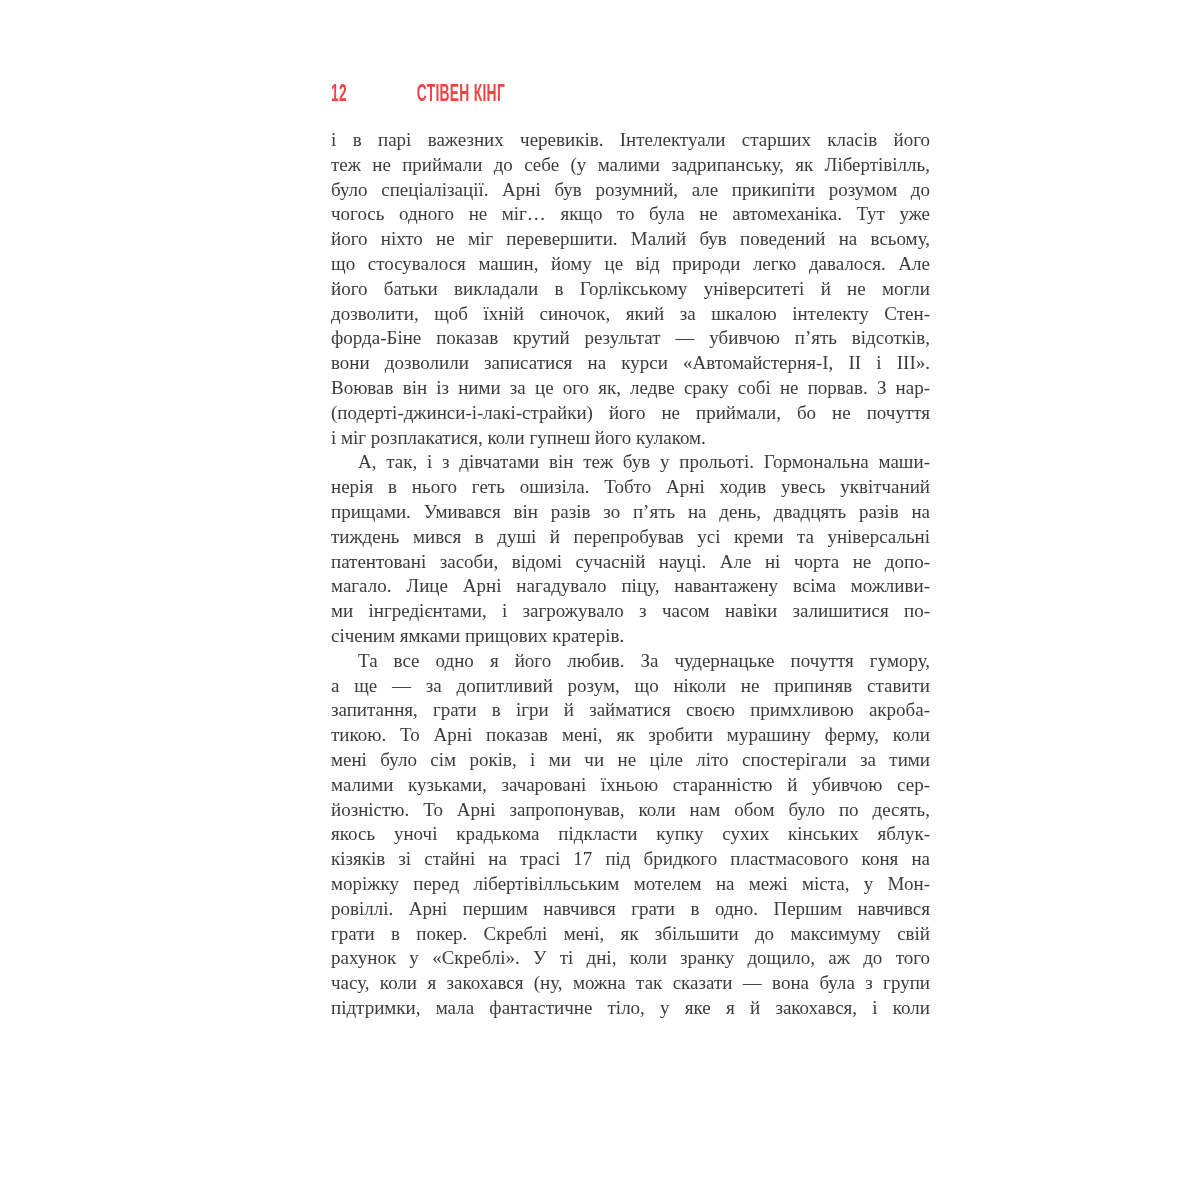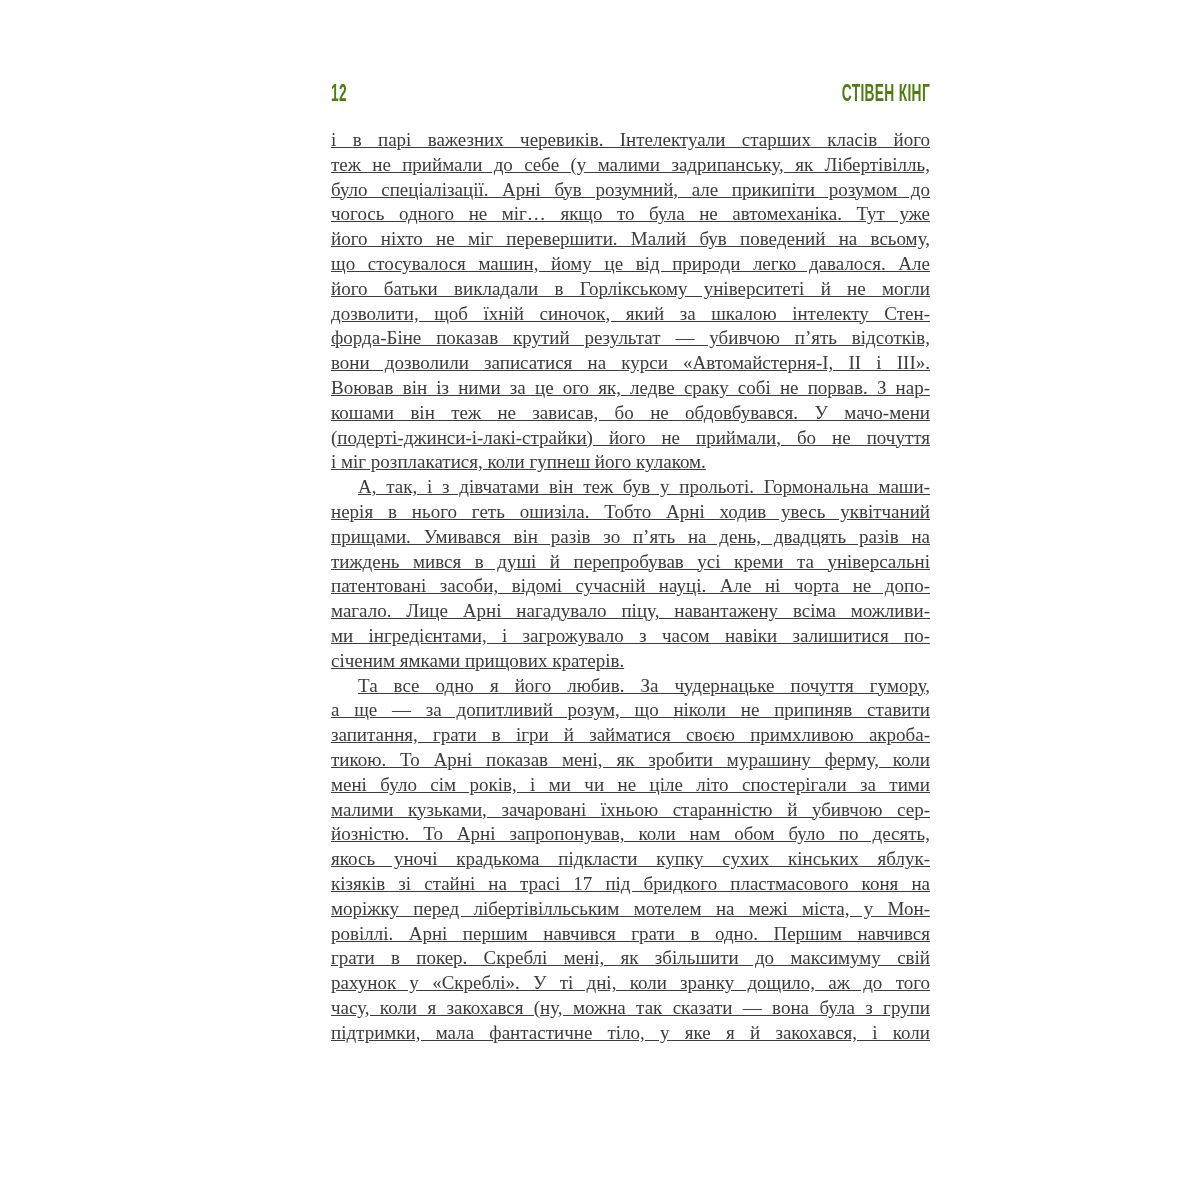--- a/index.html
+++ b/index.html
@@ -15,27 +15,27 @@
     width: 1200px;
     height: 1200px;
     background: #ffffff;
   }
   .running-head {
     position: absolute;
     left: 331px;
     top: 82px;
     width: 599px;
     display: flex;
-    justify-content: space-between;
+    justify-content: flex-start;
     align-items: flex-start;
     font-family: "Liberation Sans", "DejaVu Sans", sans-serif;
     font-weight: 700;
     font-size: 23px;
     line-height: 23px;
-    color: #4d7c0f;
+    color: #ef4444;
   }
   .cond {
     display: inline-block;
     transform: scaleX(0.60);
     letter-spacing: 0.5px;
     white-space: nowrap;
   }
   .folio .cond { transform-origin: left center; }
   .author .cond { transform-origin: right center; }
   .text-block {
@@ -47,21 +47,20 @@
     font-size: 19px;
     color: #3c3c3c;
   }
   .line {
     height: 24.8px;
     line-height: 24.8px;
     text-align: justify;
     text-align-last: justify;
     overflow: hidden;
     white-space: normal;
-    text-decoration: underline;
   }
   .line.endline { text-align-last: left; }
   .line.indent { padding-left: 27px; }
 </style>
 </head>
 <body>
 
 <div class="book-page">
   <div class="running-head">
     <span class="folio"><span class="cond">12</span></span>
@@ -73,21 +72,20 @@
         <div class="line">теж не приймали до себе (у малими задрипанську, як Лібертівілль,</div>
         <div class="line">було спеціалізації. Арні був розумний, але прикипіти розумом до</div>
         <div class="line">чогось одного не міг… якщо то була не автомеханіка. Тут уже</div>
         <div class="line">його ніхто не міг перевершити. Малий був поведений на всьому,</div>
         <div class="line">що стосувалося машин, йому це від природи легко давалося. Але</div>
         <div class="line">його батьки викладали в Горлікському університеті й не могли</div>
         <div class="line">дозволити, щоб їхній синочок, який за шкалою інтелекту Стен-</div>
         <div class="line">форда-Біне показав крутий результат — убивчою п’ять відсотків,</div>
         <div class="line">вони дозволили записатися на курси «Автомайстерня-I, II і III».</div>
         <div class="line">Воював він із ними за це ого як, ледве сраку собі не порвав. З нар-</div>
-        <div class="line">кошами він теж не зависав, бо не обдовбувався. У мачо-мени</div>
         <div class="line">(подерті-джинси-і-лакі-страйки) його не приймали, бо не почуття</div>
         <div class="line endline">і міг розплакатися, коли гупнеш його кулаком.</div>
       </div>
       <div>
         <div class="line indent">А, так, і з дівчатами він теж був у прольоті. Гормональна маши-</div>
         <div class="line">нерія в нього геть ошизіла. Тобто Арні ходив увесь уквітчаний</div>
         <div class="line">прищами. Умивався він разів зо п’ять на день, двадцять разів на</div>
         <div class="line">тиждень мився в душі й перепробував усі креми та універсальні</div>
         <div class="line">патентовані засоби, відомі сучасній науці. Але ні чорта не допо-</div>
         <div class="line">магало. Лице Арні нагадувало піцу, навантажену всіма можливи-</div>

